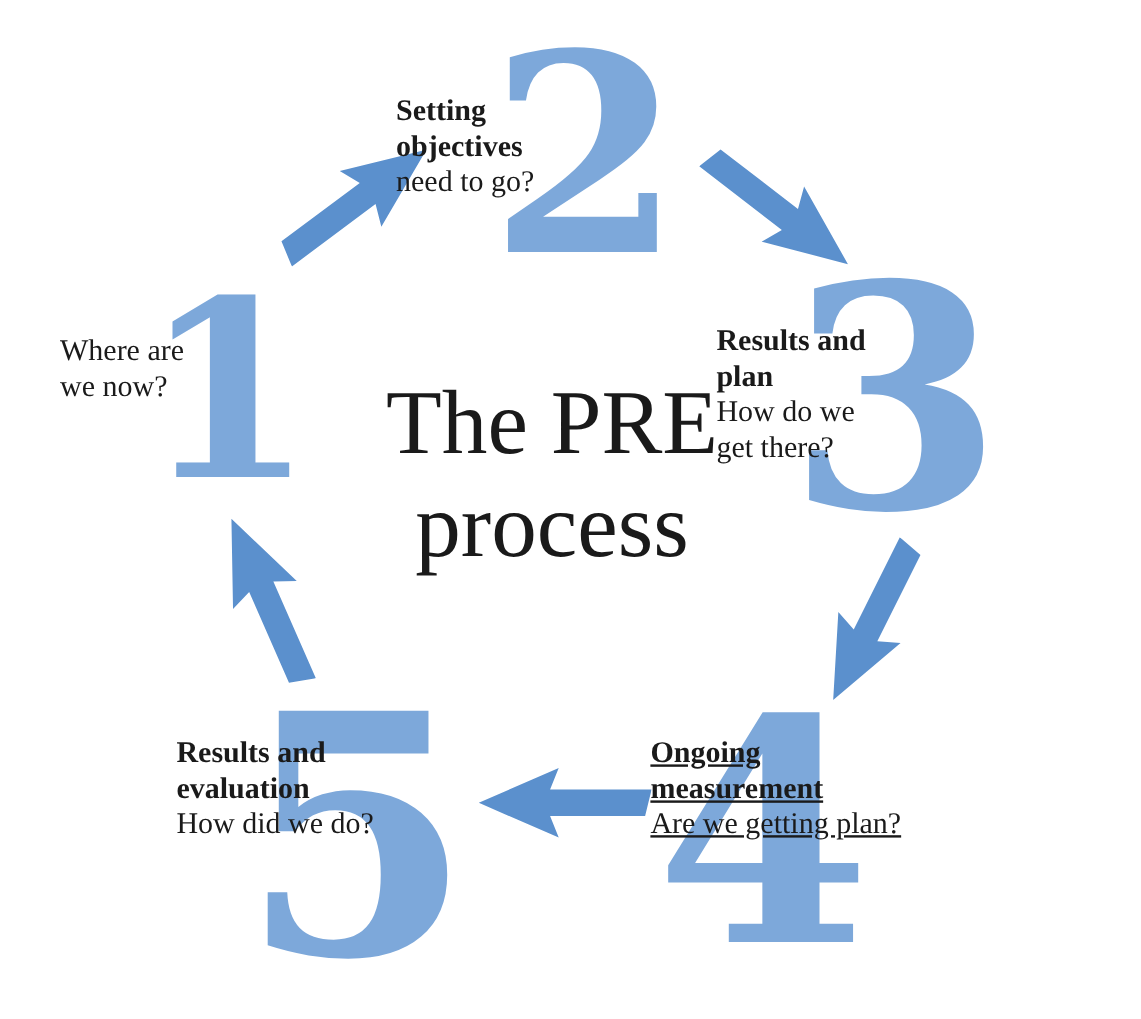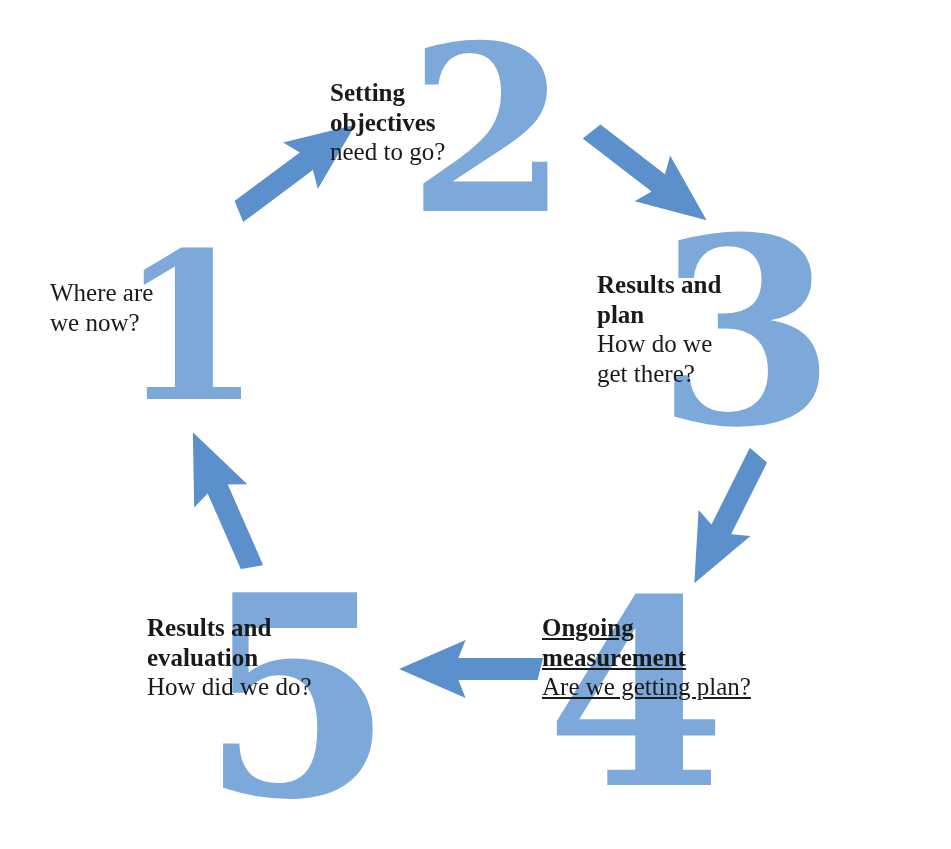--- a/index.html
+++ b/index.html
@@ -143,14 +143,18 @@
     <div class="label-line">measurement</div>
     <div class="question-line">Are we getting plan?</div>
   </div>
 
   <div class="step step-5">
     <div class="label-line">Results and</div>
     <div class="label-line">evaluation</div>
     <div class="question-line">How did we do?</div>
   </div>
 
+  <div class="title">
+    <div>The PRE</div>
+    <div>process</div>
+  </div>
 
 </div>
 
 </body></html>

